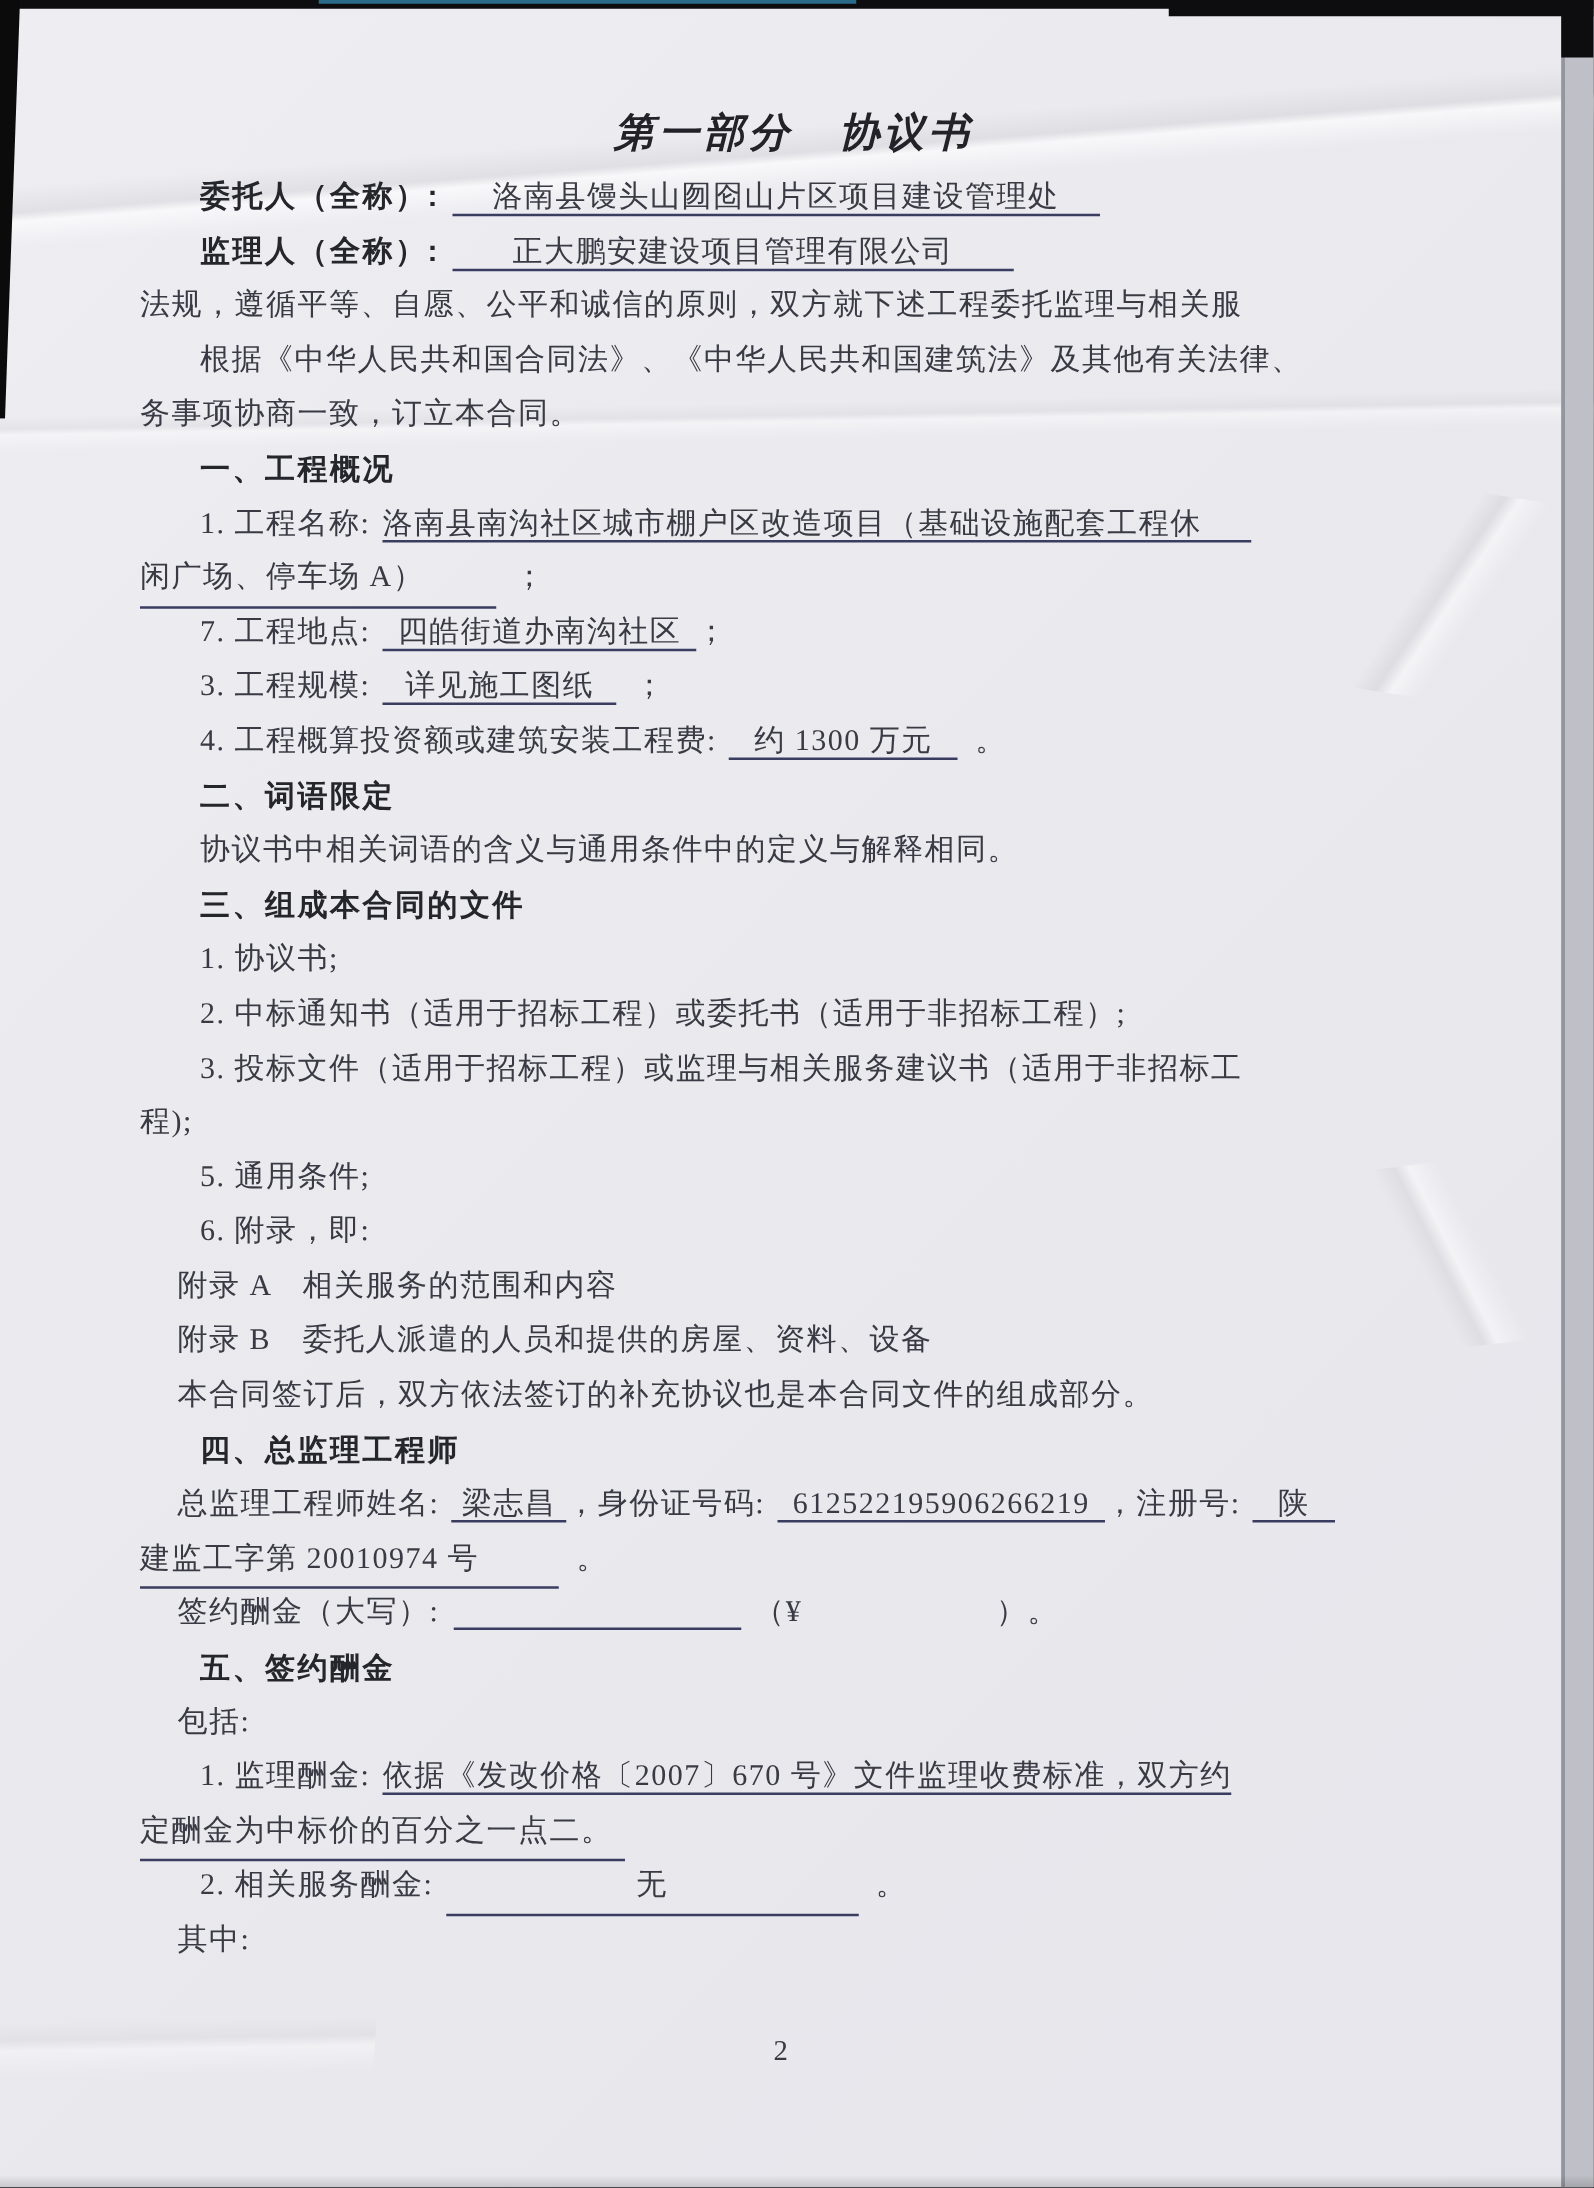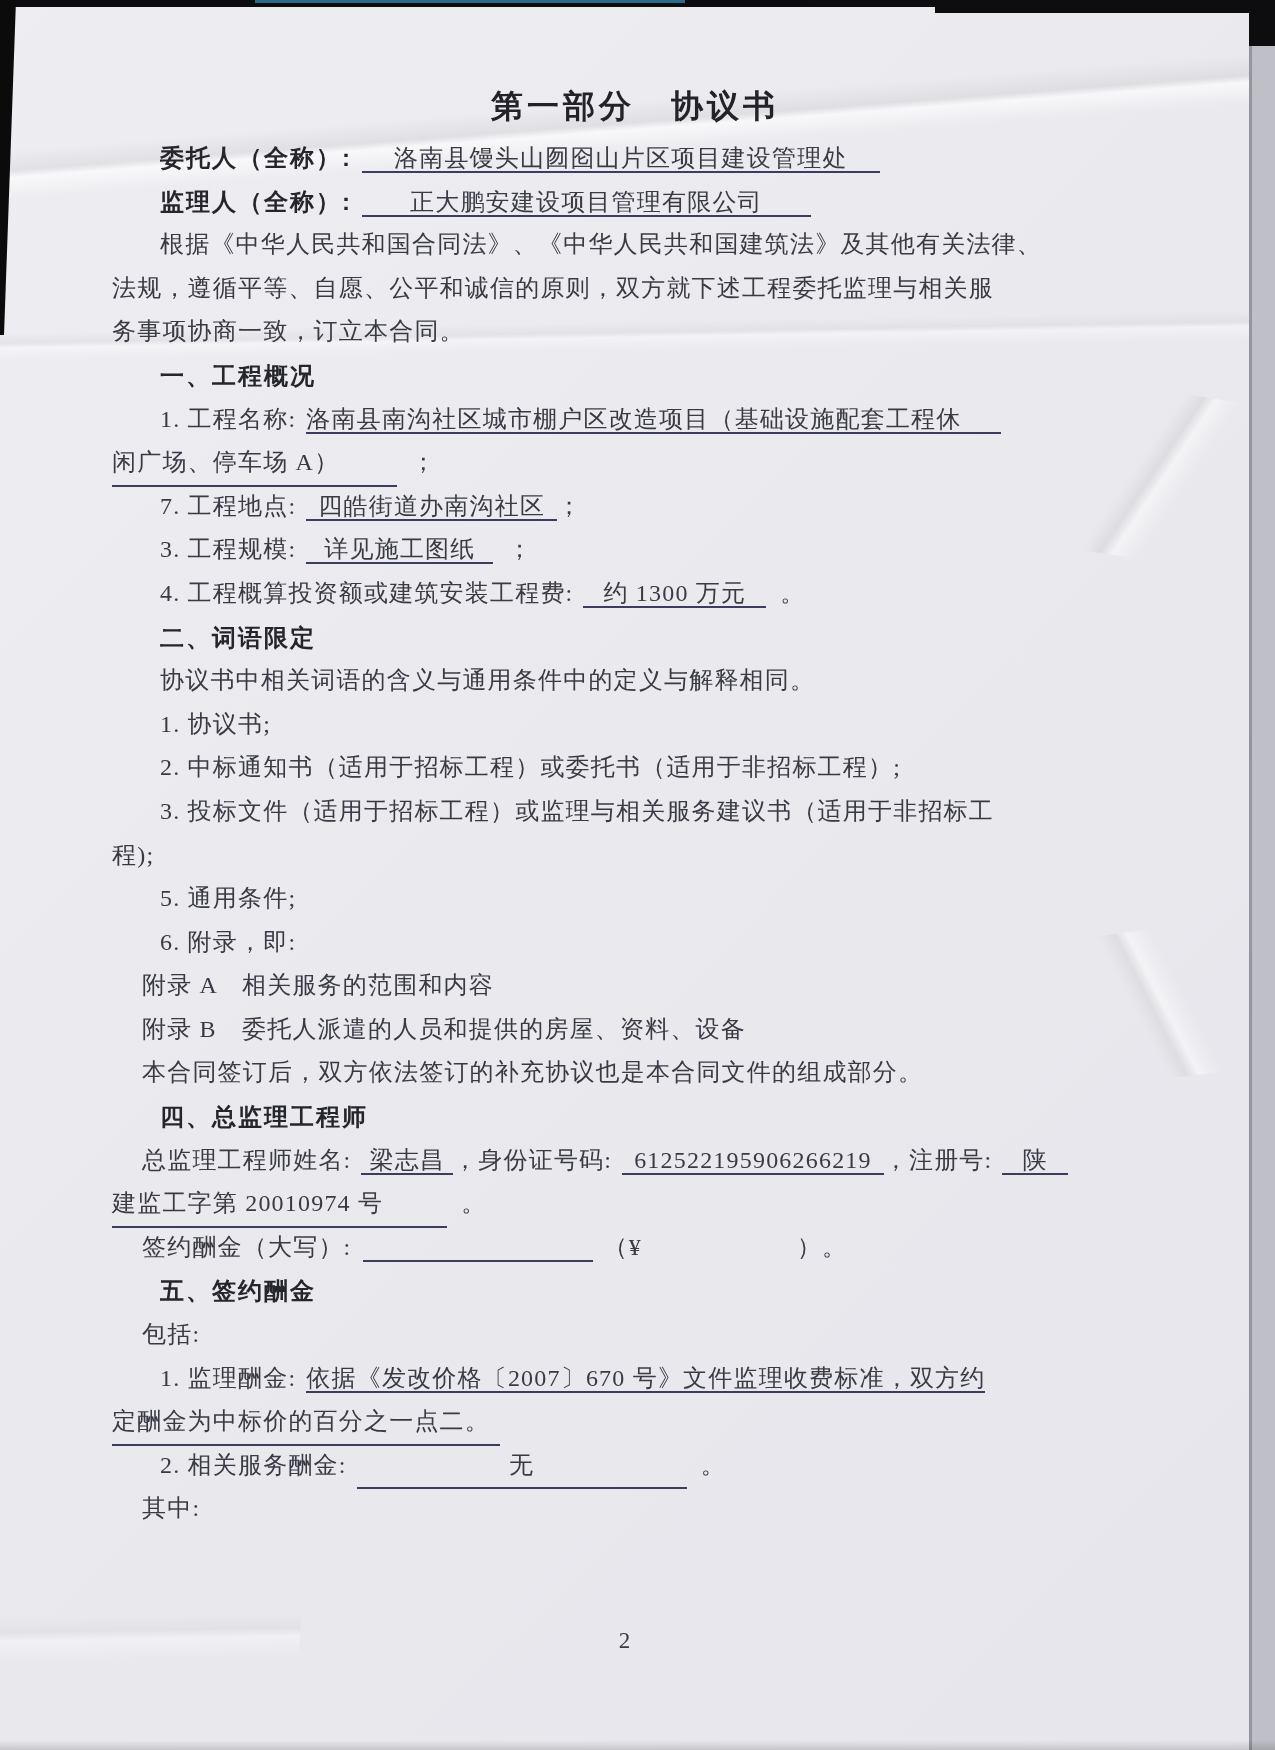--- a/index.html
+++ b/index.html
@@ -45,20 +45,21 @@
     font-family: "Liberation Sans", "DejaVu Sans", sans-serif;
     font-weight: 700;
     font-size: 32px;
     letter-spacing: 4px;
     color: #222228;
     text-align: center;
     padding-right: 90px;
     margin-bottom: 9px;
     height: 41px;
     line-height: 41px;
+    font-style: italic;
   }
 
   .ln { font-size: 24px; line-height: 43.6px; height: 43.6px; letter-spacing: 1.2px; white-space: nowrap; }
   .hd, .bold {
     font-family: "Liberation Sans", "DejaVu Sans", sans-serif;
     font-weight: 700;
     color: #25252c;
     letter-spacing: 2px;
   }
   .ind { padding-left: 48px; }
@@ -121,22 +122,22 @@
 
     <div class="title">第一部分　协议书</div>
 
     <div class="ln ind">
       <span class="bold">委托人（全称）:</span><span class="u val pad-client">洛南县馒头山囫囵山片区项目建设管理处</span>
     </div>
     <div class="ln ind">
       <span class="bold">监理人（全称）:</span><span class="u val pad-supervisor">正大鹏安建设项目管理有限公司</span>
     </div>
 
+    <div class="ln">法规，遵循平等、自愿、公平和诚信的原则，双方就下述工程委托监理与相关服</div>
     <div class="ln ind">根据《中华人民共和国合同法》、《中华人民共和国建筑法》及其他有关法律、</div>
-    <div class="ln">法规，遵循平等、自愿、公平和诚信的原则，双方就下述工程委托监理与相关服</div>
     <div class="ln">务事项协商一致，订立本合同。</div>
 
     <div class="ln ind hd">一、工程概况</div>
     <div class="ln ind">
       <span>1. 工程名称:</span><span class="u val pad-proj-l1">洛南县南沟社区城市棚户区改造项目（基础设施配套工程休</span>
     </div>
     <div class="ln">
       <span class="u pad-proj-l2">闲广场、停车场 A）</span><span class="tail">；</span>
     </div>
     <div class="ln ind">
@@ -145,20 +146,21 @@
     <div class="ln ind">
       <span>3. 工程规模:</span><span class="u val pad-scale">详见施工图纸</span><span class="tail">；</span>
     </div>
     <div class="ln ind">
       <span>4. 工程概算投资额或建筑安装工程费:</span><span class="u val pad-cost">约 1300 万元</span><span class="tail">。</span>
     </div>
 
     <div class="ln ind hd">二、词语限定</div>
     <div class="ln ind">协议书中相关词语的含义与通用条件中的定义与解释相同。</div>
 
+    <div class="ln ind hd">三、组成本合同的文件</div>
     <div class="ln ind">1. 协议书;</div>
     <div class="ln ind">2. 中标通知书（适用于招标工程）或委托书（适用于非招标工程）;</div>
     <div class="ln ind">3. 投标文件（适用于招标工程）或监理与相关服务建议书（适用于非招标工</div>
     <div class="ln">程);</div>
     <div class="ln ind">5. 通用条件;</div>
     <div class="ln ind">6. 附录，即:</div>
     <div class="ln ind-sm">附录 A　相关服务的范围和内容</div>
     <div class="ln ind-sm">附录 B　委托人派遣的人员和提供的房屋、资料、设备</div>
     <div class="ln ind-sm">本合同签订后，双方依法签订的补充协议也是本合同文件的组成部分。</div>
 

